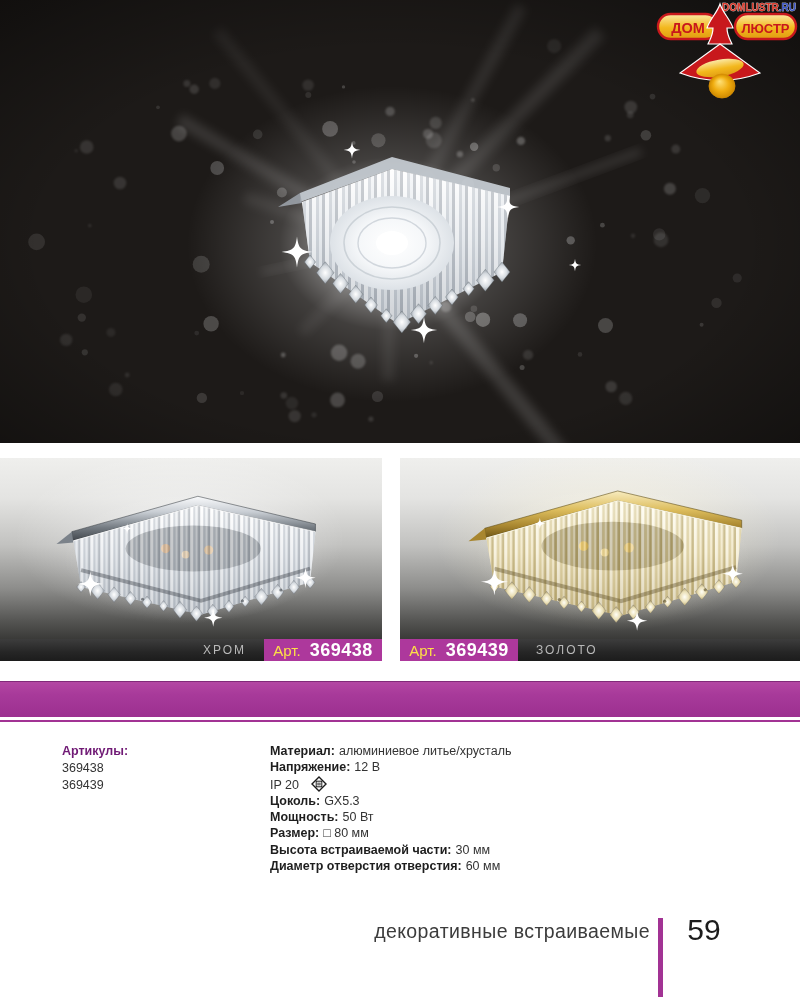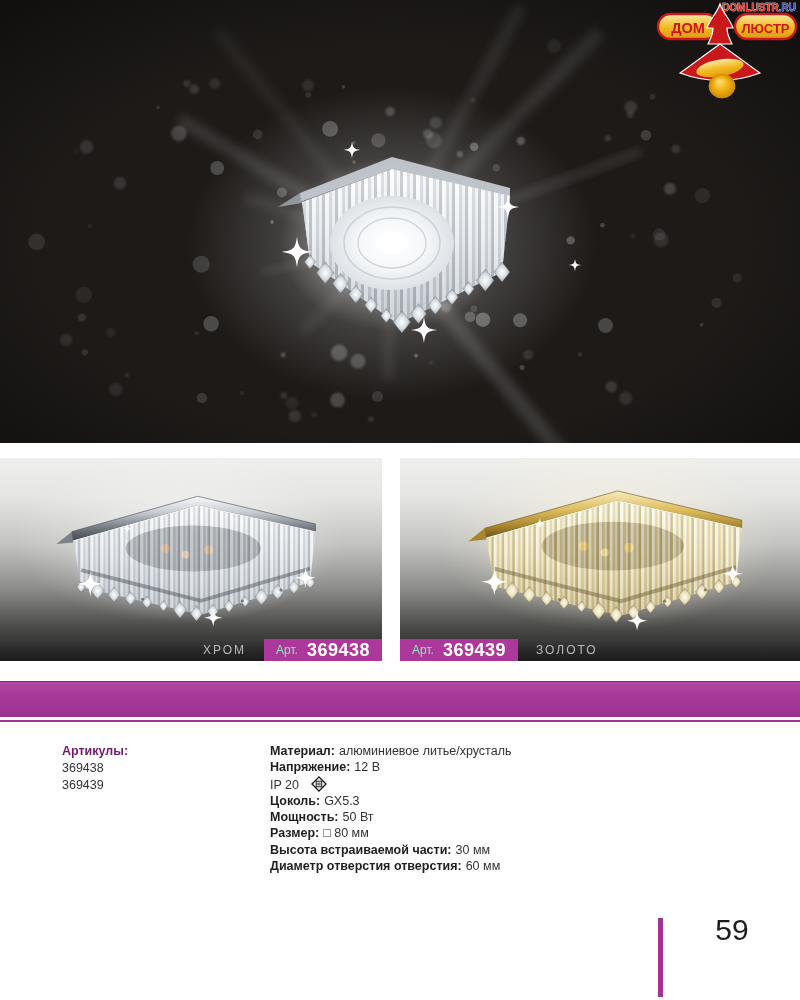--- a/index.html
+++ b/index.html
@@ -30,21 +30,21 @@
   .gold .fixture-svg{left:62px;top:20px;width:300px;height:154px;}
 
   .label-bar{position:absolute;left:0;bottom:0;width:100%;height:22px;
     background:linear-gradient(180deg,#3d3d3d 0%,#262626 60%,#1c1c1c 100%);
     display:flex;align-items:center;text-align:right;}
   .label-bar .finish{font-size:12px;color:#b9b9b9;letter-spacing:2px;text-transform:uppercase;}
   .chrome .label-bar{justify-content:flex-end;}
   .chrome .finish{margin-right:18px;}
   .gold .finish{margin-left:18px;}
   .art-badge{height:22px;width:118px;background:#ad389c;display:flex;align-items:center;justify-content:center;gap:9px;}
-  .art-badge .art-prefix{font-size:12px;color:#86efac;}
+  .art-badge .art-prefix{font-size:15px;color:#fde047;}
   .art-badge .art-number{font-size:18px;font-weight:bold;color:#fff;letter-spacing:.5px;}
 
   
   .band{position:absolute;left:0;top:681px;width:800px;height:36px;
     background:linear-gradient(180deg,#b347a3 0%,#a83a9a 35%,#9c3090 100%);
     border-top:1px solid #812a79;box-sizing:border-box;}
   .band-underline{position:absolute;left:0;top:720px;width:800px;height:2px;background:#a23394;}
 
   
   .specs{position:absolute;left:0;top:743px;width:800px;font-size:12.5px;color:#333;}
@@ -52,21 +52,21 @@
   .articles-heading{font-weight:bold;color:#701a75;}
   .spec-col{position:absolute;left:270px;top:0;}
   .spec-row{line-height:16.3px;white-space:nowrap;}
   .spec-label{font-weight:bold;color:#1e1e1e;margin-right:4px;}
   .spec-row.ip-row .spec-label{font-weight:normal;color:#333;}
   .ip-icon{display:inline-block;vertical-align:-3px;margin-left:8px;}
 
   
   .footer-category{position:absolute;top:920px;right:150px;font-size:19.5px;color:#3c3c3c;letter-spacing:.4px;}
   .footer-bar{position:absolute;left:658px;top:918px;width:5px;height:79px;background:#a23394;}
-  .footer-page{position:absolute;left:702px;top:913px;width:60px;text-align:center;font-size:30px;color:#1c1c1c;}
+  .footer-page{position:absolute;left:674px;top:913px;width:60px;text-align:center;font-size:30px;color:#1c1c1c;}
 </style>
 </head>
 <body>
 
 <div class="page">
 
   <div class="hero">
     <svg viewBox="0 0 800 443">
       <defs>
         <radialGradient id="glowH">
@@ -450,16 +450,17 @@
       </div>
       <div class="spec-row">
         <span class="spec-label">Высота встраиваемой части:</span><span class="spec-value">30 мм</span>
       </div>
       <div class="spec-row">
         <span class="spec-label">Диаметр отверстия отверстия:</span><span class="spec-value">60 мм</span>
       </div>
     </div>
   </div>
 
+  <div class="footer-category">декоративные встраиваемые</div>
   <div class="footer-bar"></div>
   <div class="footer-page">59</div>
 
 </div>
 
 </body></html>

